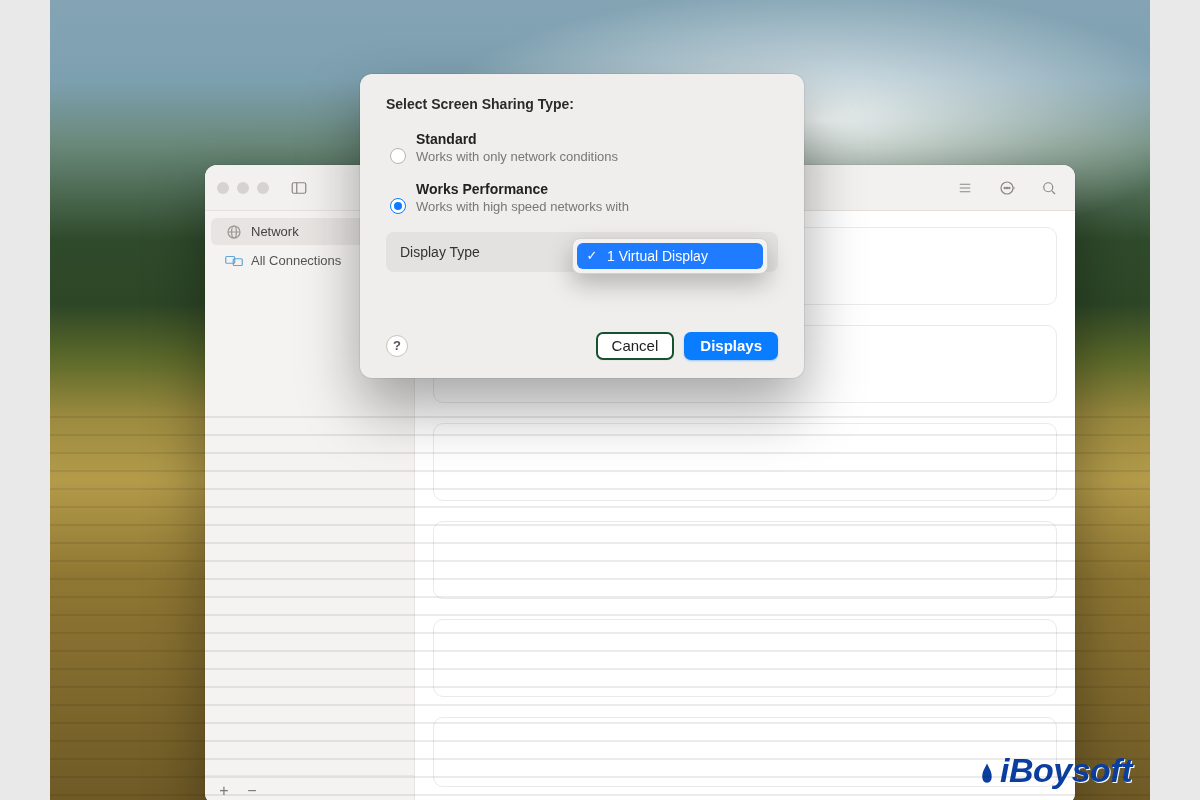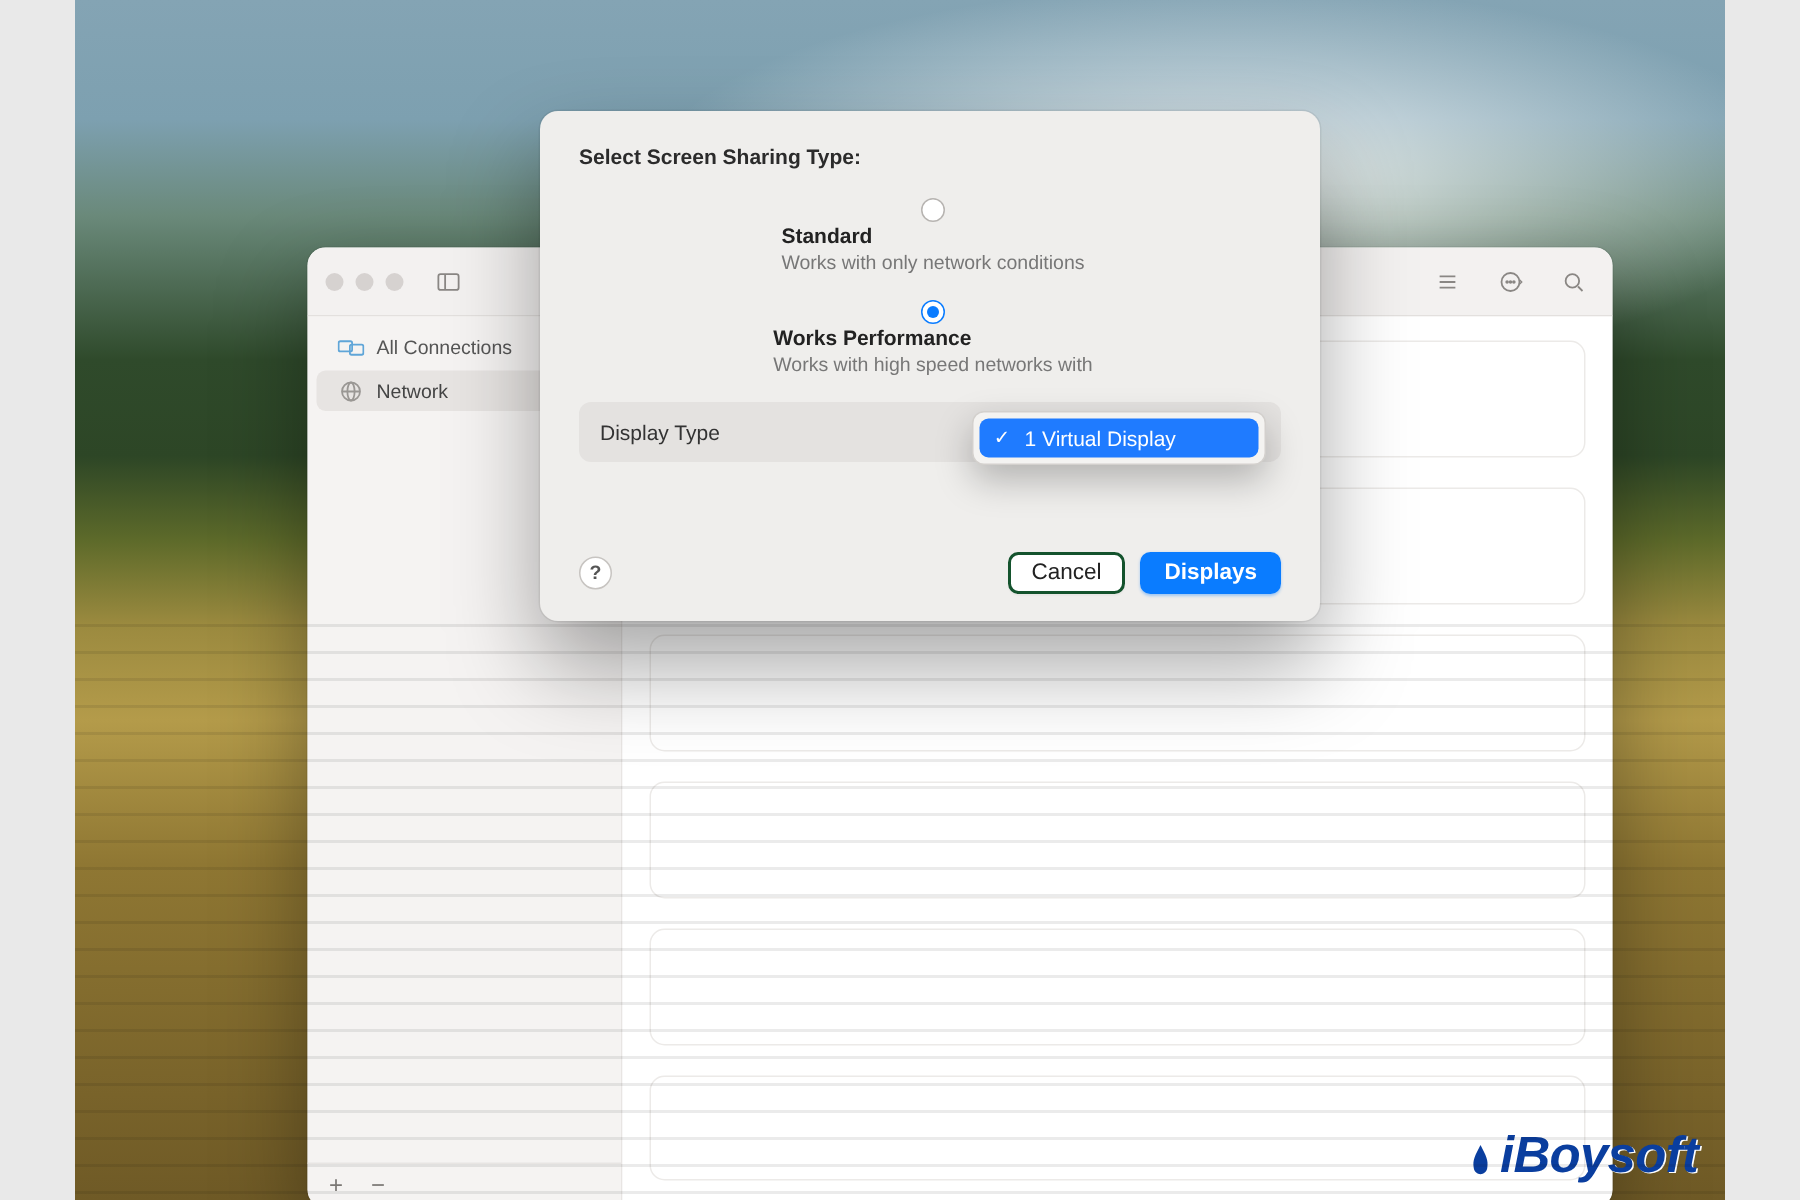--- a/index.html
+++ b/index.html
@@ -97,29 +97,29 @@
     border-radius:10px;
     margin-bottom: 20px;
     background:#fff;
   }
   .card.half { height: 70px; }
 
   
   .dialog {
     position: absolute;
     left: 310px; top: 74px;
-    width: 520px;
+    width: 444px;
     background: #efeeec;
     border-radius: 12px;
     box-shadow: 0 30px 60px rgba(0,0,0,0.35), 0 0 0 1px rgba(0,0,0,0.06);
     padding: 22px 26px 18px 26px;
     color:#2b2b2b;
   }
   .dialog h3 { font-size: 14px; font-weight: 600; margin-bottom: 14px; }
-  .opt { display:flex; padding: 4px 0 12px 4px; align-items:center;flex-direction:column; }
+  .opt { display:flex; gap:10px; padding: 4px 0 12px 4px; align-items:flex-end; }
   .radio {
     width:16px; height:16px; border-radius:50%;
     border:1.5px solid #b7b4b1; background:#fff; margin-top:2px;
     flex: none;
   }
   .radio.checked { border-color:#0a7cff; display:flex; align-items:center; justify-content:center; }
   .radio.checked::after { content:""; width:8px; height:8px; border-radius:50%; background:#0a7cff; }
   .opt .lbl { font-size:14px; font-weight:600; color:#222; line-height:1.35;}
   .opt .sub { font-size:13px; color:#777; font-weight:400; }
   .dt-row {
@@ -227,39 +227,39 @@
             <svg viewBox="0 0 24 24">
                 <circle cx="11" cy="11" r="6"></circle>
                 <line x1="16" y1="16" x2="20" y2="20"></line>
               </svg>
           </div>
         </div>
       </div>
 
       <div class="win-body">
         <div class="sidebar">
-          <div class="side-item">
-            <span class="ic">
-              <svg viewBox="0 0 24 16">
-                  <rect x="1" y="2" width="12" height="9" rx="1.5"></rect>
-                  <rect x="11" y="5" width="12" height="9" rx="1.5"></rect>
-                </svg>
-            </span>
-            <span>All Connections</span>
-          </div>
           <div class="side-item selected">
             <span class="ic">
               <svg viewBox="0 0 24 24">
                   <circle cx="12" cy="12" r="8"></circle>
                   <ellipse cx="12" cy="12" rx="3.2" ry="8"></ellipse>
                   <line x1="4" y1="12" x2="20" y2="12"></line>
                 </svg>
             </span>
             <span>Network</span>
           </div>
+          <div class="side-item">
+            <span class="ic">
+              <svg viewBox="0 0 24 16">
+                  <rect x="1" y="2" width="12" height="9" rx="1.5"></rect>
+                  <rect x="11" y="5" width="12" height="9" rx="1.5"></rect>
+                </svg>
+            </span>
+            <span>All Connections</span>
+          </div>
           <div class="grow"></div>
           <div class="sidebar-footer">
             <div class="sf-btn">+</div>
             <div class="sf-btn">−</div>
           </div>
         </div>
 
         <div class="content">
           <div class="card"></div>
           <div class="card"></div>

